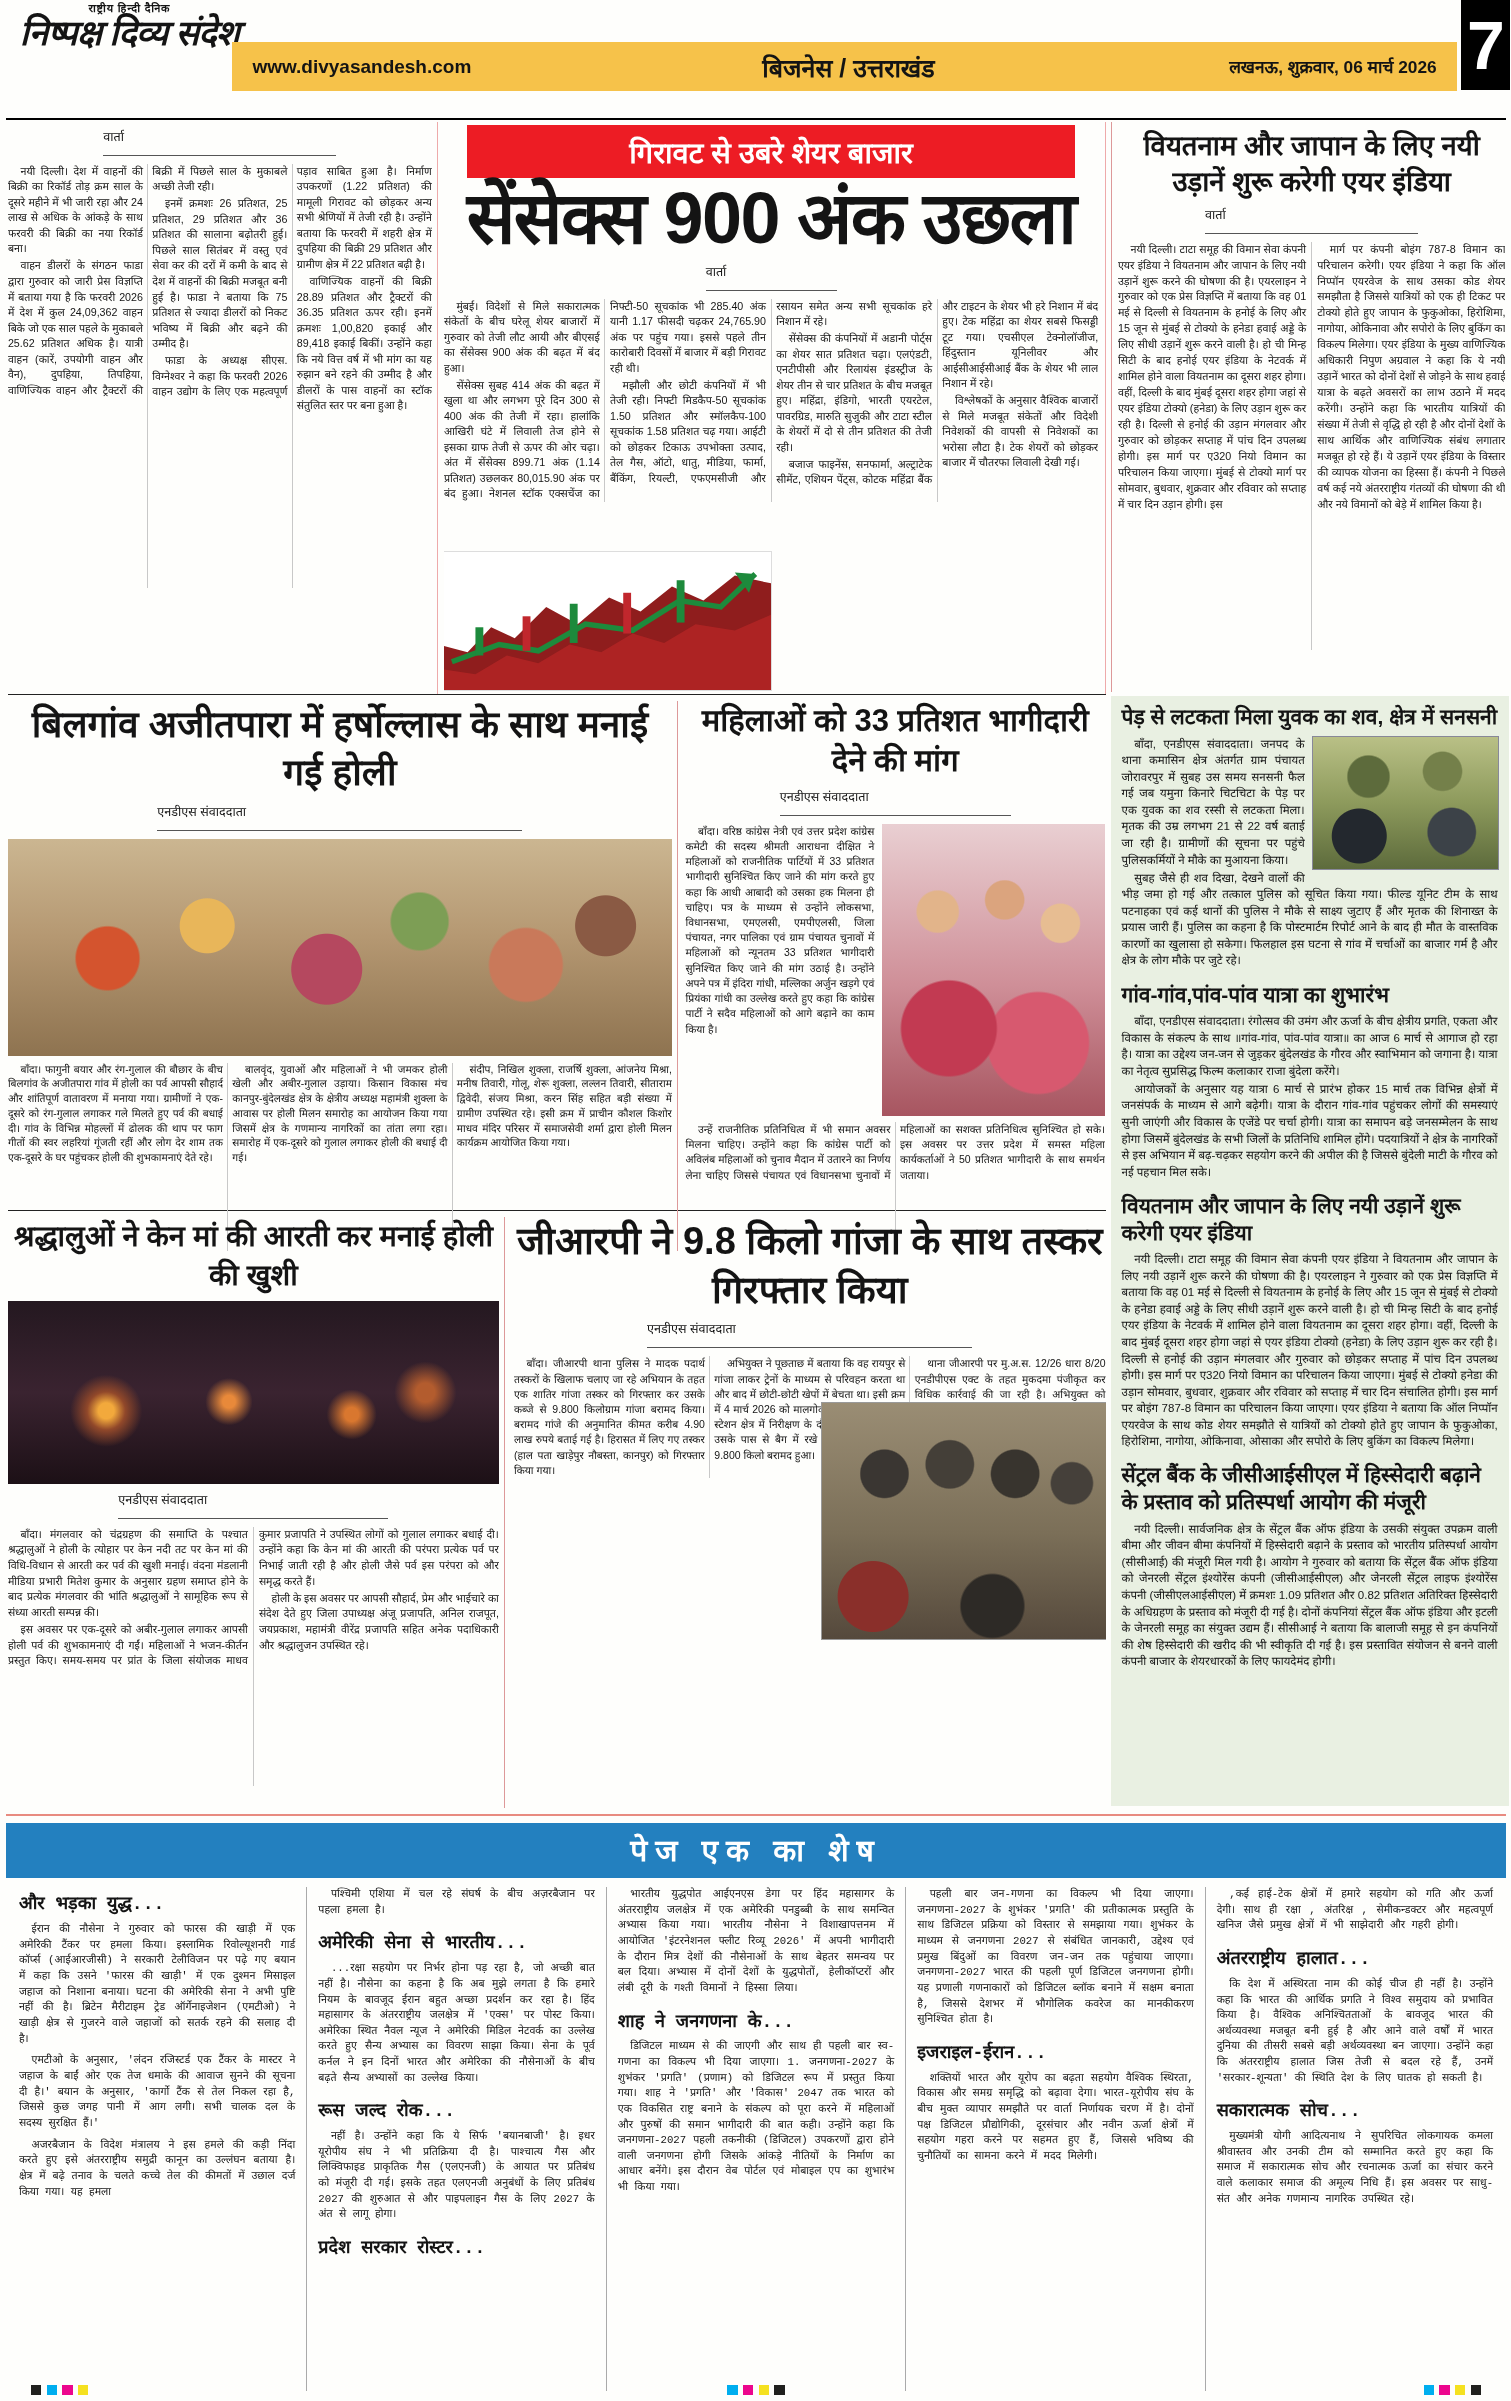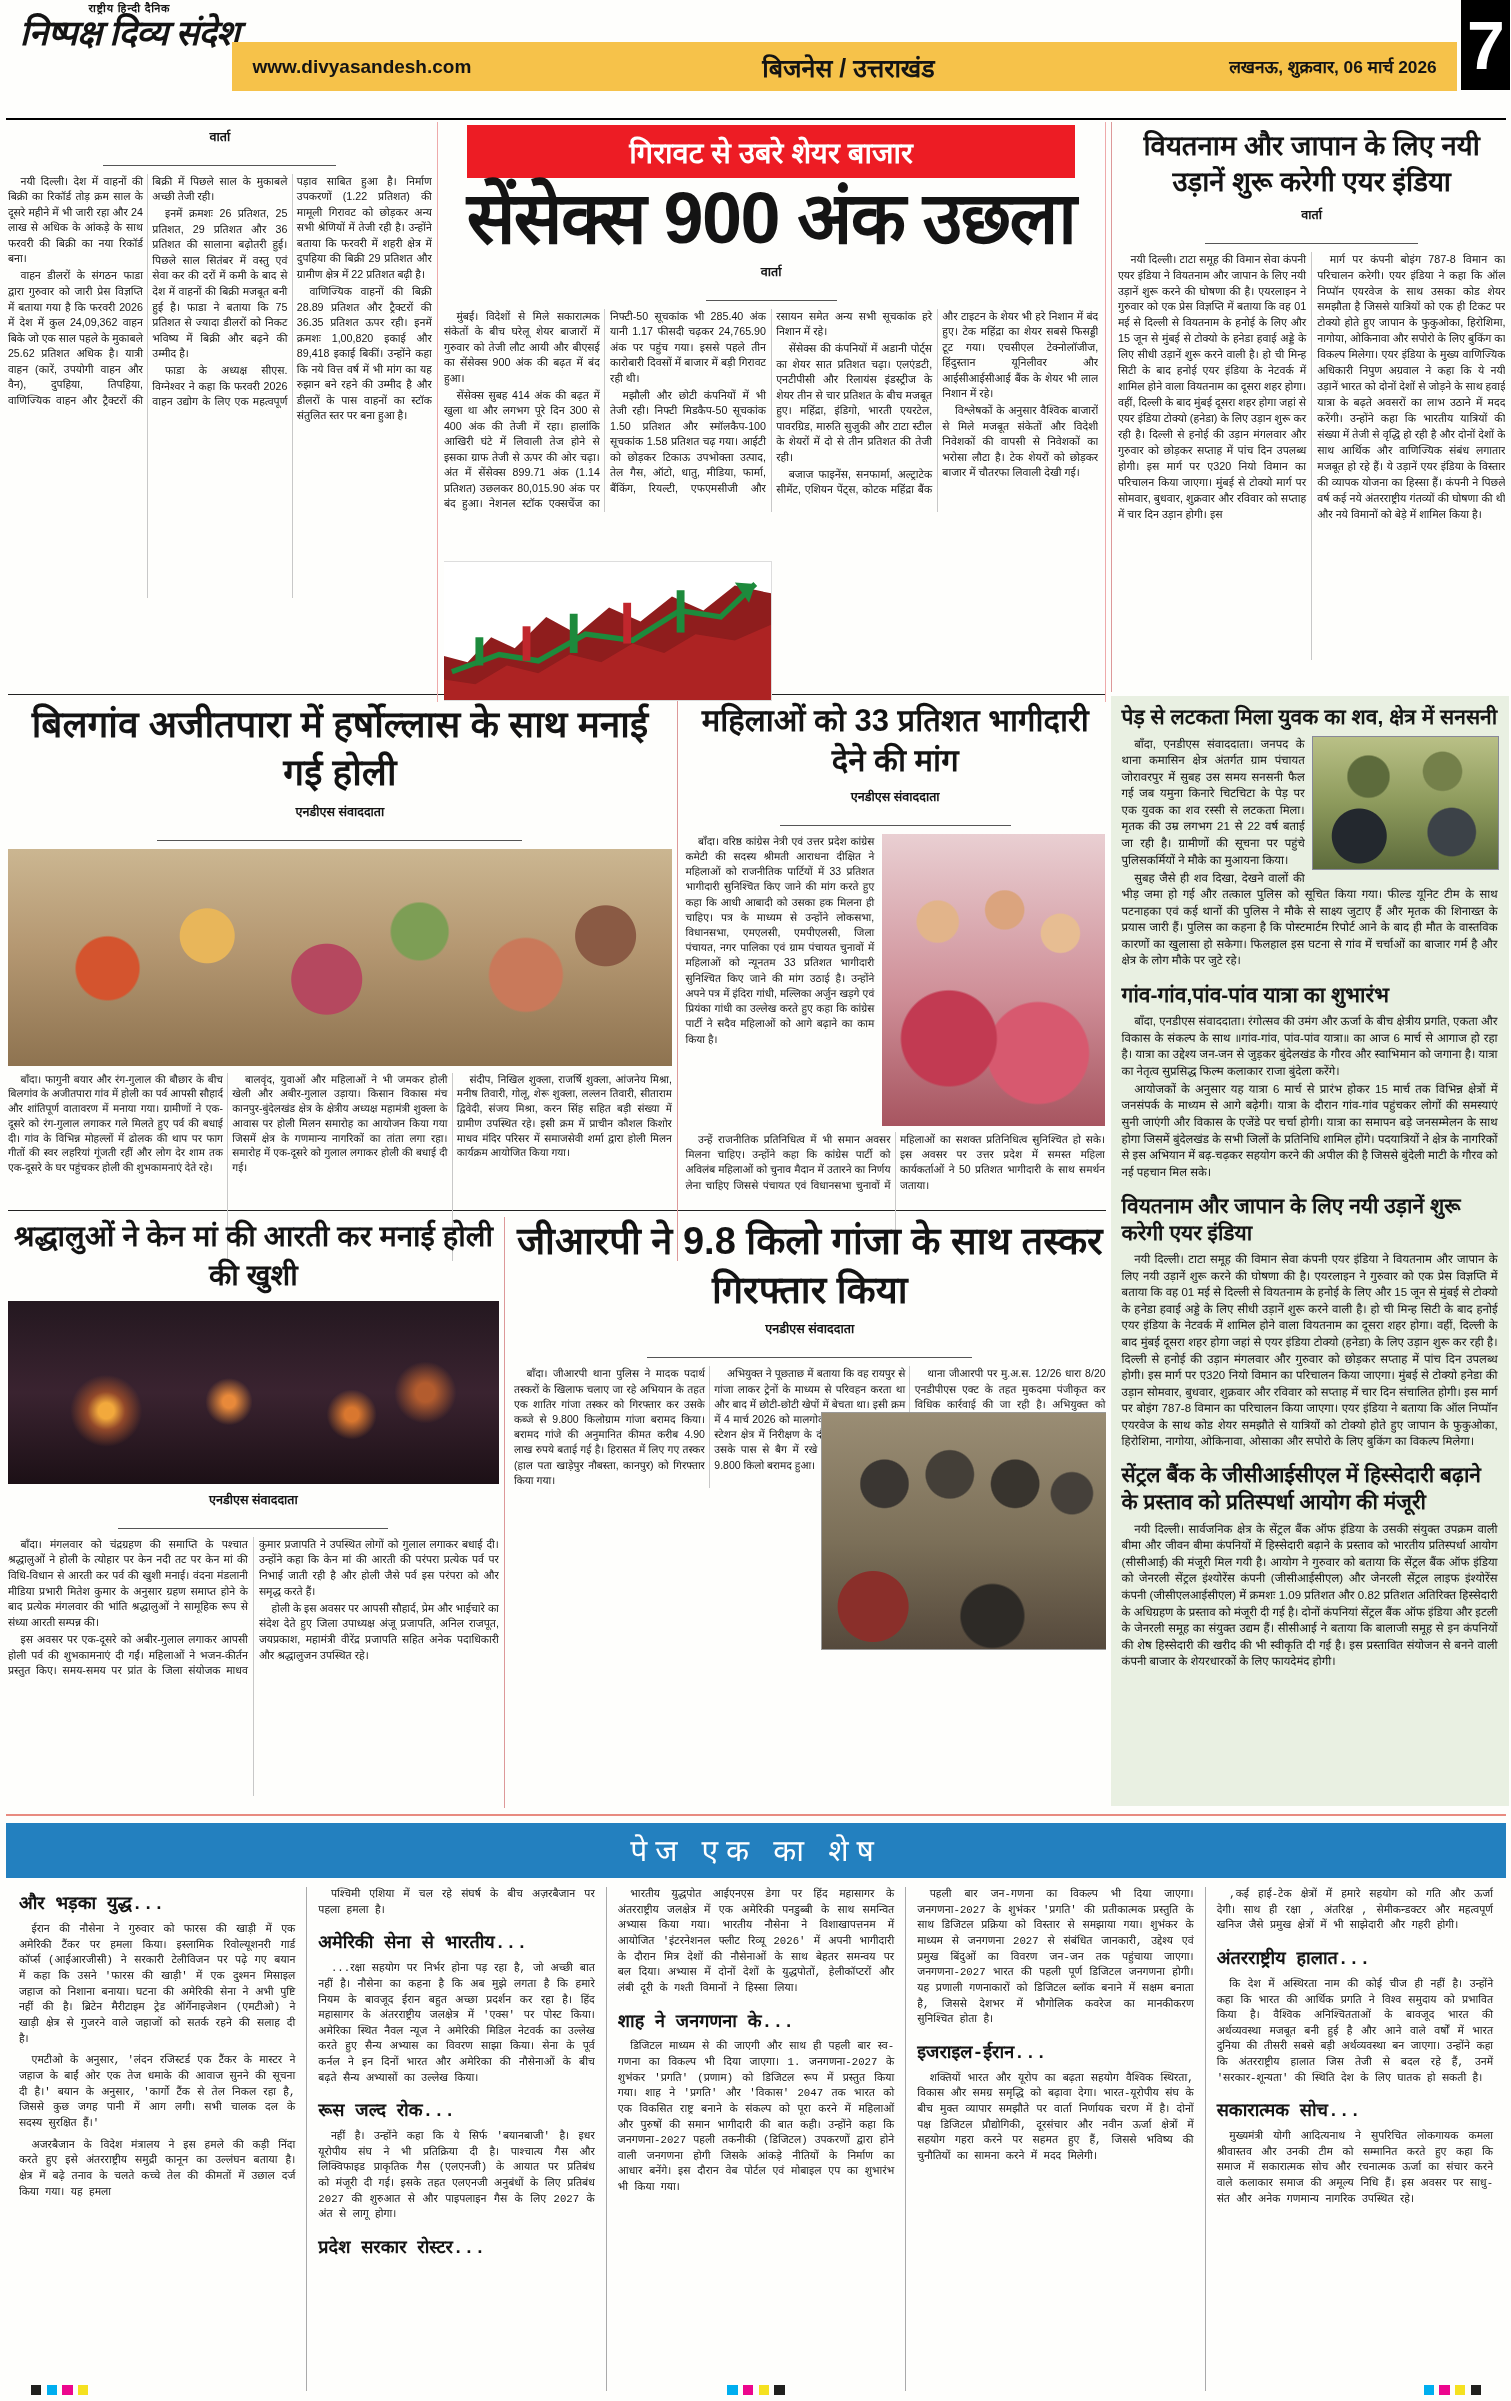--- a/index.html
+++ b/index.html
@@ -19,21 +19,21 @@
   .toprule { border-top:2.4px solid #000; margin:0 6.3px; }
 
   
   .main { display:grid; grid-template-columns:1098px 398px; column-gap:4.7px; padding:1.6px 4.7px 0 7.9px; }
 
   .row1 { display:grid; grid-template-columns:424px 669px; column-gap:4.7px; height:572px; }
   .row2 { display:grid; grid-template-columns:664px 430px; column-gap:4.7px; height:516px; border-top:1.6px solid #222; padding-top:6.3px; }
   .row3 { display:grid; grid-template-columns:491px 602px; column-gap:4.7px; height:598px; border-top:1.6px solid #222; padding-top:6.3px; }
 
   .headline { font-weight:800; text-align:center; }
-  .byline { display:block; width:55%; margin:6.3px auto 7.9px; text-align:center; font-weight:700; font-size:12.6px; border-bottom:1.6px solid #555; padding-bottom:20px; }
+  .byline { display:block; width:55%; margin:6.3px auto 7.9px; font-weight:400; font-size:12.6px; border-bottom:1.6px solid #555; padding-bottom:10px; }
   .para { text-align:justify; text-indent:12.6px; margin-bottom:1.6px; }
 
   
   .head-vehicle { font-size:30px; line-height:1.28; padding-top:7.9px; }
   .body-vehicle { column-count:3; column-gap:9.4px; column-rule:0.8px solid #c8c8c8; font-size:10.7px; line-height:1.45; height:424px; overflow:hidden; }
 
   
   .sensex { border-left:1.6px solid #eaa; border-right:1.6px solid #eaa; padding:3.1px 6.3px 0; }
   .kicker { background:var(--red,#ed1c24); color:#fff; font-weight:800; font-size:29px; text-align:center; width:93%; margin:0 auto; padding:7px 0; }
   .head-sensex { font-size:72px; font-weight:800; letter-spacing:-1.6px; line-height:1.05; margin-top:3.1px; }
@@ -108,21 +108,21 @@
   .found-photo { float:right; width:185px; height:132px; margin:1.6px 0 4.7px 7.9px; outline:0.8px solid #889;
     background:
       radial-gradient(circle at 30% 30%, #5d6b3c 0 20.4px, transparent 22px),
       radial-gradient(circle at 70% 26%, #74804a 0 19px, transparent 20.4px),
       radial-gradient(circle at 25% 75%, #23282e 0 27px, transparent 28px),
       radial-gradient(circle at 75% 72%, #3c4248 0 23.6px, transparent 25px),
       linear-gradient(180deg,#b9c086 0%, #8d9a5c 50%, #5d6b3c 100%); }
 
   
   .red-rule { height:2.4px; background:#e88b80; margin:6.3px 6.3px 0; }
-  .blue-banner { background:var(--blue,#2380bf); color:#fff; font-size:30px; font-weight:400; text-align:center; padding:6.3px 0 7.9px; margin:6.3px 6.3px 4.7px; letter-spacing:7.9px; }
+  .blue-banner { background:var(--blue,#2380bf); color:#fff; font-size:30px; font-weight:700; text-align:center; padding:6.3px 0 7.9px; margin:6.3px 6.3px 4.7px; letter-spacing:7.9px; }
   .cont { display:flex; padding:4.7px 7.9px 0; height:509px; overflow:hidden; }
   .cont-col { flex:1; padding:0 11px; border-right:0.8px solid #aaa; }
   .cont-col:last-child { border-right:none; }
   .ci { margin-bottom:6.3px;font-family:Liberation Mono, monospace; }
   .ci.k-h { font-size:18px; font-weight:800; margin:11px 0 7.9px; }
   .ci.k-p { font-size:10.7px; line-height:1.46; text-align:justify; text-indent:12.6px; }
   .cont-col > .ci.k-h:first-of-type { margin-top:3.1px; }
 
   
   .regmarks { position:absolute; bottom:6.3px; left:0; right:0; display:flex; justify-content:space-between; padding:0 31px; }

